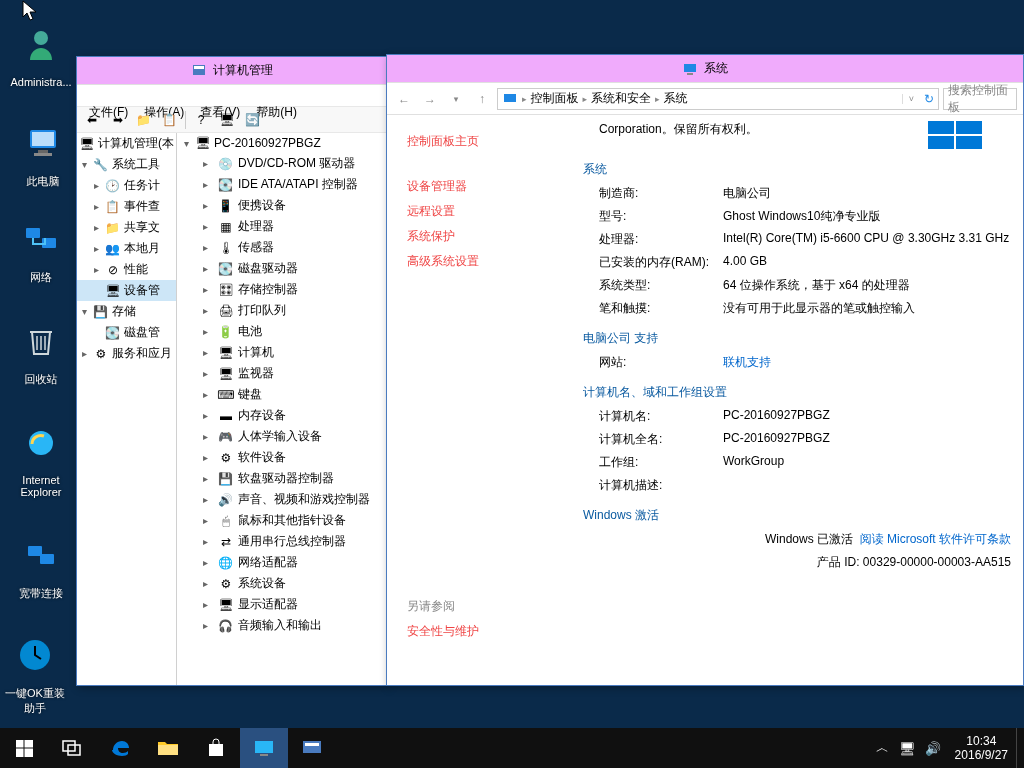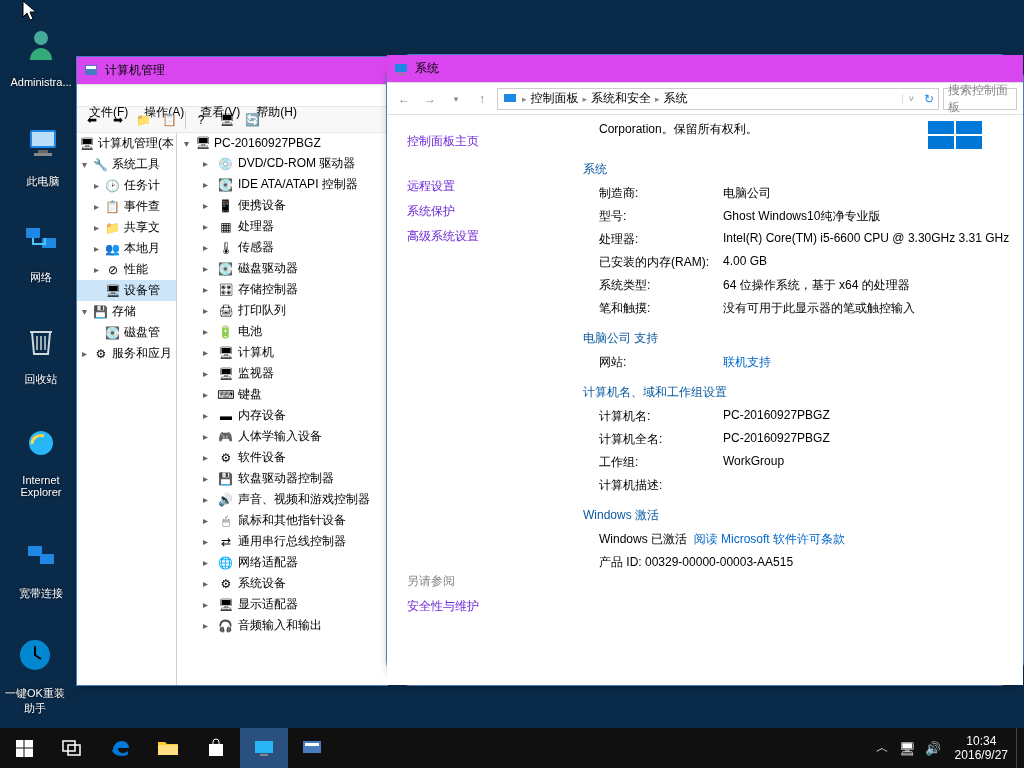--- a/index.html
+++ b/index.html
@@ -5,21 +5,21 @@
 * { margin:0; padding:0; box-sizing:border-box; font-family:"Microsoft YaHei","Segoe UI",sans-serif; font-size:12px; }
 body { width:1024px; height:768px; background:#0a2a4a; overflow:hidden; position:relative; }
 .cursor { position:absolute; top:0; left:22px; z-index:999; pointer-events:none; }
 .desktop { position:absolute; inset:0; }
 .di { position:absolute; width:70px; text-align:center; color:#fff; cursor:pointer; }
 .di .ic { width:38px; height:38px; margin:0 auto; }
 .di .lbl { font-size:11px; margin-top:12px; text-shadow:0 0 3px rgba(0,0,0,.8); }
 
 
 .win { position:absolute; background:#fff; border:1px solid #4a7bbf; box-shadow:2px 2px 8px rgba(0,0,0,.3); }
-.titlebar { background:#d946ef; height:28px; display:flex; align-items:center; padding:0 6px; border-bottom:1px solid #e0e0e0; }
+.titlebar { background:#f0abfc; height:28px; display:flex; align-items:center; padding:0 6px; border-bottom:1px solid #e0e0e0;justify-content:center; }
 .titlebar .ttxt { color:#000; }
 .menubar { height:22px; display:flex; align-items:center; padding:0 4px; background:#fff; border-bottom:1px solid #e8e8e8; }
 .menubar span { padding:0 8px; cursor:default;margin-top:34px; }
 .toolbar2 { height:26px; display:flex; align-items:center; padding:0 4px; gap:4px; border-bottom:1px solid #e8e8e8; background:#f8f8f8; }
 .tbtn { width:22px; height:22px; display:flex; align-items:center; justify-content:center; border:1px solid transparent; }
 
 .cm-body { display:flex; height:calc(100% - 76px); }
 .cm-tree { width:100px; border-right:1px solid #d0d0d0; overflow:hidden; }
 .cm-tree2 { flex:1; overflow:hidden; }
 .node { display:flex; align-items:center; padding:2px 2px; gap:3px; white-space:nowrap; cursor:default; }
@@ -32,25 +32,25 @@
 
 
 .sys-nav { height:32px; background:#fff; display:flex; align-items:center; padding:0 6px; gap:4px; border-bottom:1px solid #e0e0e0; }
 .navbtn { width:22px;height:22px;display:flex;align-items:center;justify-content:center;color:#888;cursor:default; }
 .addr { flex:1; border:1px solid #ccc; height:22px; display:flex; align-items:center; padding:0 4px; gap:4px; }
 .addr .seg { color:#000000; cursor:default; }
 .addr .sep { color:#888; font-size:9px; }
 .searchbox { width:74px; border:1px solid #ccc; height:22px; padding:0 4px; color:#888; display:flex; align-items:center; }
 .sys-body { display:flex; height:calc(100% - 60px); background:#fff; }
 .sys-side { width:190px; padding:14px 0 0 20px; }
-.sys-side a { display:block; padding:4px 0; color:#6d28d9; cursor:pointer; text-decoration:none; }
+.sys-side a { display:block; padding:4px 0; color:#ef4444; cursor:pointer; text-decoration:none; }
 .sys-side .grey { color:#888; cursor:default; }
 .sys-side .gap { height:20px; }
 .sys-main { flex:1; padding:6px 12px 12px 6px; }
-.kv { display:flex; padding:3px 0; }
+.kv { display:flex; padding:3px 0;justify-content:flex-end; }
 .kv .k { width:140px; padding-left:16px; }
 .kv .v { flex:1; }
 .sect { color:#0a5aa0; padding:10px 0 4px 0; }
 .link { color:#0066cc; cursor:pointer; }
 .topc { display:flex; }
 .topc .ct { width:345px; padding-left:16px; }
 
 
 .taskbar { position:absolute; bottom:0; left:0; right:0; height:40px; background:#101010; display:flex; align-items:center; }
 .tb-btn { width:48px; height:40px; display:flex; align-items:center; justify-content:center; cursor:pointer; }
@@ -331,21 +331,21 @@
             <div class="dev">
               <span class="tw" style="width:11px;color:#666;font-size:10px">▸</span>
               <span class="ni">🎧</span>
               <span>音频输入和输出</span>
             </div>
           </div>
     </div>
   </div>
 </div>
 
-<div class="win" style="top:54px;left:386px;width:638px;height:632px;border-radius:26px;">
+<div class="win" style="top:54px;left:386px;width:638px;height:632px;">
   <div class="titlebar">
     <svg class="ico16" viewBox="0 0 16 16">
           <rect x="2" y="3" width="12" height="8" fill="#1e88e5"></rect>
           <rect x="5" y="12" width="6" height="2" fill="#888"></rect>
         </svg>
     <span class="ttxt" style="margin-left:6px">系统</span>
   </div>
   <div class="sys-nav">
     <div class="navbtn">←</div>
     <div class="navbtn">→</div>
@@ -366,20 +366,21 @@
       <span style="color:#1e88e5">↻</span>
     </div>
     <div class="searchbox">
           <span>搜索控制面板</span>
         </div>
   </div>
   <div class="sys-body">
     <div class="sys-side">
       <a>控制面板主页</a>
       <div class="gap"></div>
+      <a>设备管理器</a>
       <a>远程设置</a>
       <a>系统保护</a>
       <a>高级系统设置</a>
       <div style="height:320px"></div>
       <a class="grey">另请参阅</a>
       <a>安全性与维护</a>
     </div>
     <div class="sys-main">
       <div class="topc">
         <div class="ct">Corporation。保留所有权利。</div>

